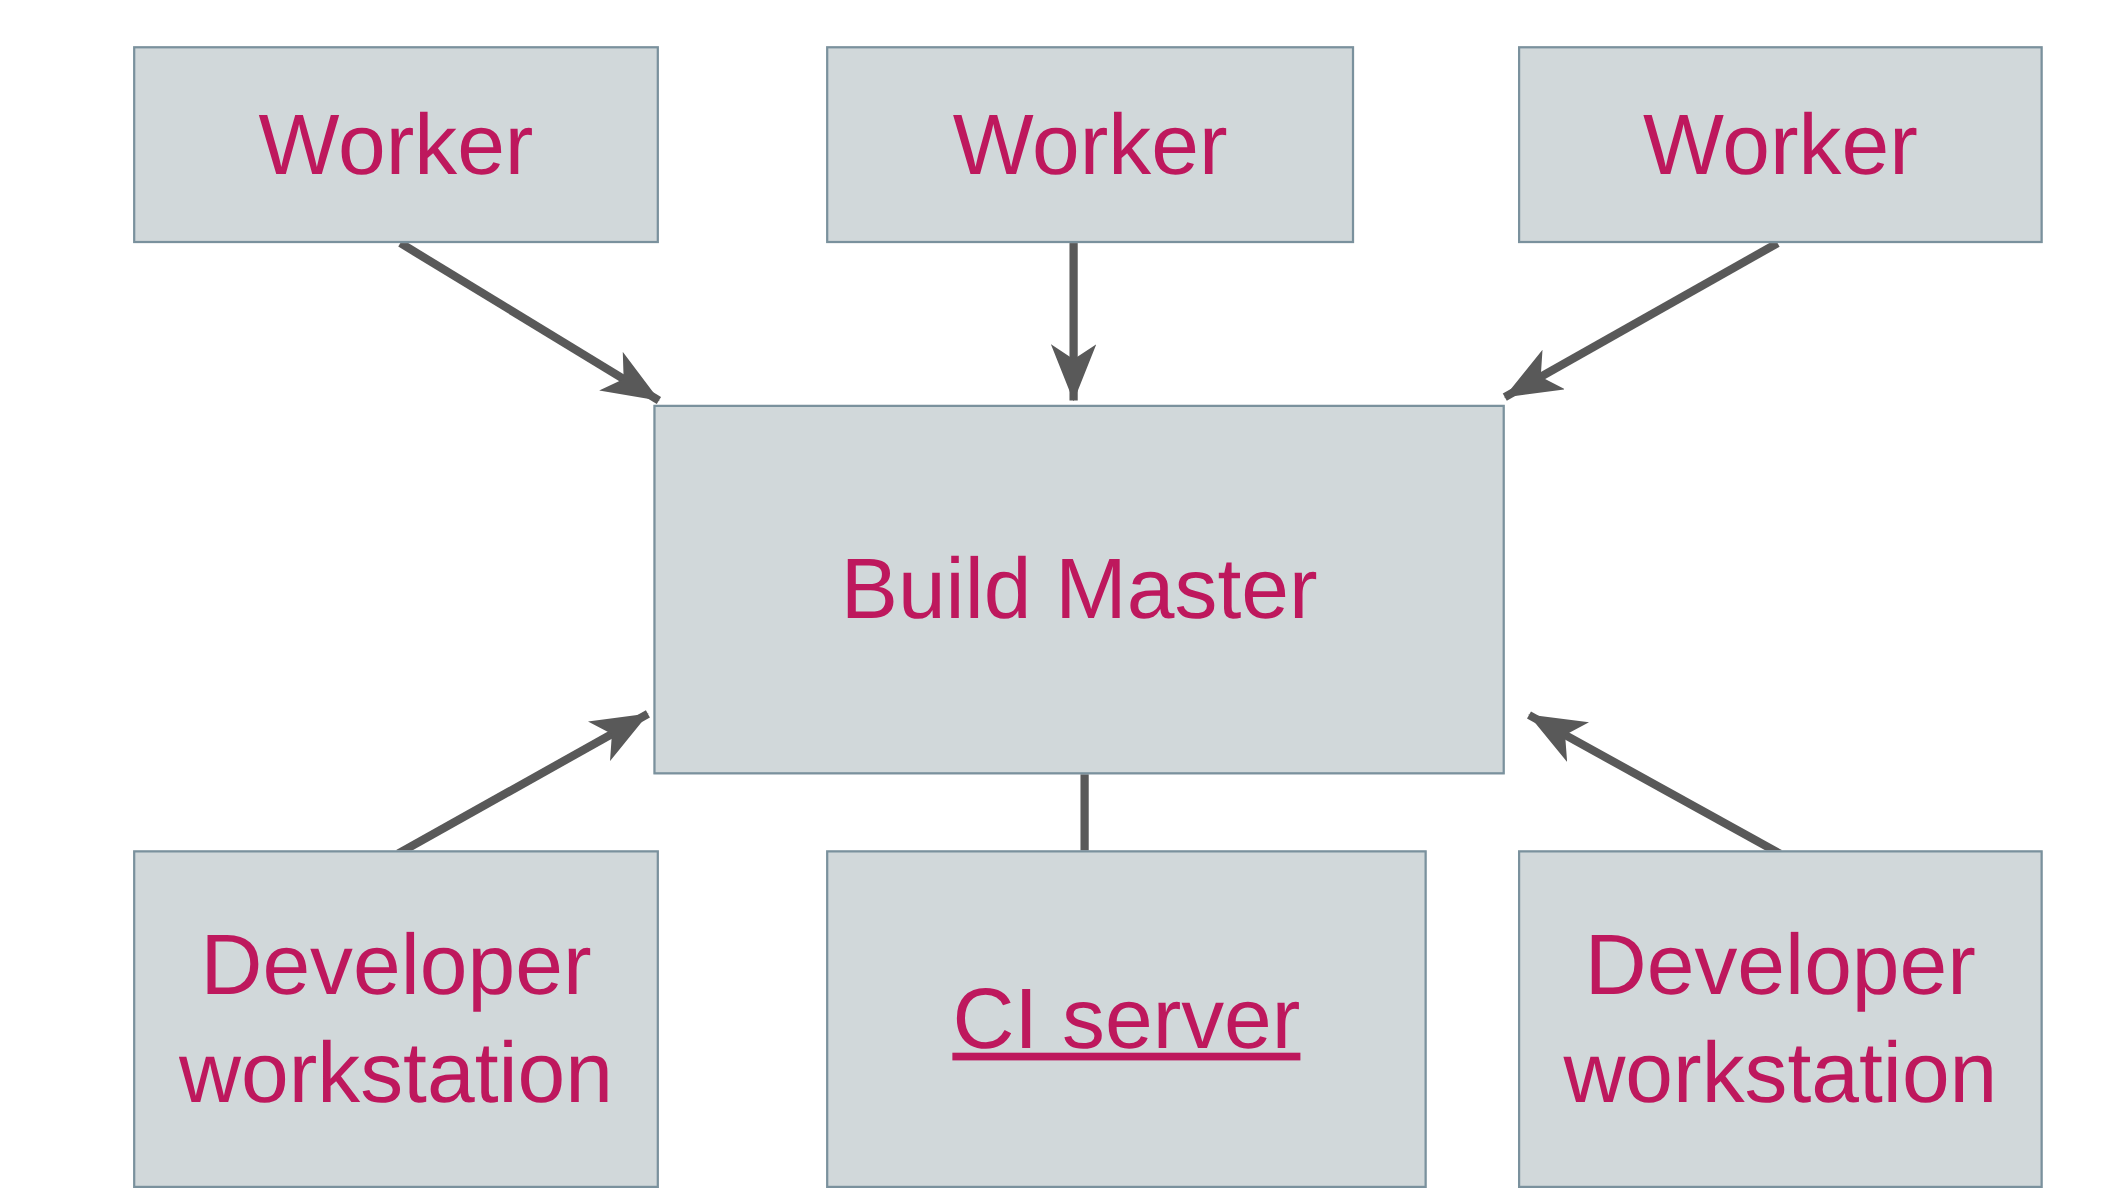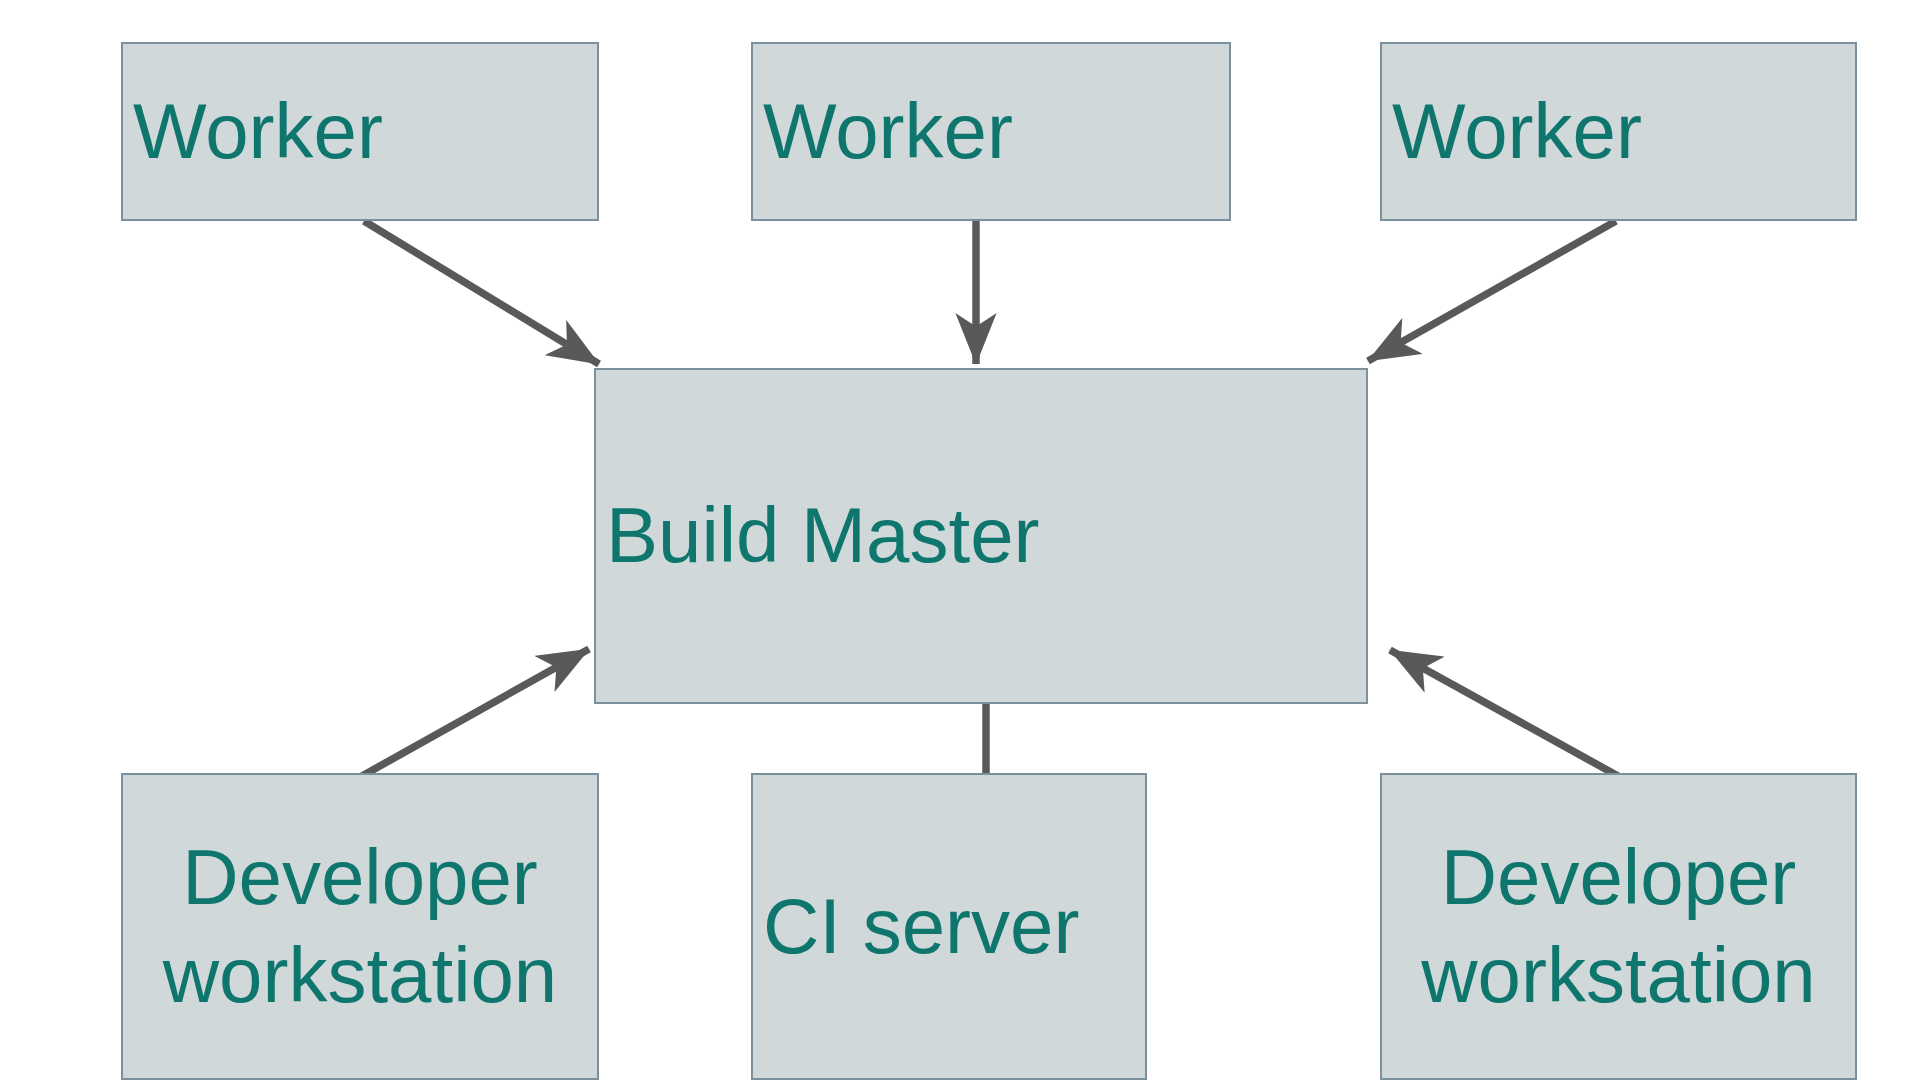--- a/index.html
+++ b/index.html
@@ -22,33 +22,34 @@
     width: 1910px;
     height: 1090px;
   }
   .node {
     position: absolute;
     box-sizing: border-box;
     background: #d1d8da;
     border: 2px solid #7a919d;
     display: flex;
     align-items: center;
+    justify-content: center;
     text-align: center;
     font-size: 78px;
     line-height: 1.25;
-    color: #0f766e;
+    color: #be185d;
     padding: 0 10px;
   }
   
   #n-worker-1 { left: 121px; top:  42px; width: 478px; height: 179px; }
   #n-worker-2 { left: 751px; top:  42px; width: 480px; height: 179px; }
   #n-worker-3 { left: 1380px; top: 42px; width: 477px; height: 179px; }
   #n-build-master { left: 594px; top: 368px; width: 774px; height: 336px; }
   #n-dev-ws-left  { left: 121px; top: 773px; width: 478px; height: 307px; }
-  #n-ci-server    { left: 751px; top: 773px; width: 396px; height: 307px; }
+  #n-ci-server    { left: 751px; top: 773px; width: 546px; height: 307px; text-decoration: underline; }
   #n-dev-ws-right { left: 1380px; top: 773px; width: 477px; height: 307px; }
 </style>
 </head>
 <body>
 
 <div class="canvas">
 
   <svg class="edges-layer" width="1910" height="1090" viewBox="0 0 1910 1090" xmlns="http://www.w3.org/2000/svg">
     <defs>
       <marker id="arrowhead" viewBox="0 0 7 5.5" refX="6.8" refY="2.75" markerWidth="7" markerHeight="5.5" orient="auto" markerUnits="strokeWidth">

